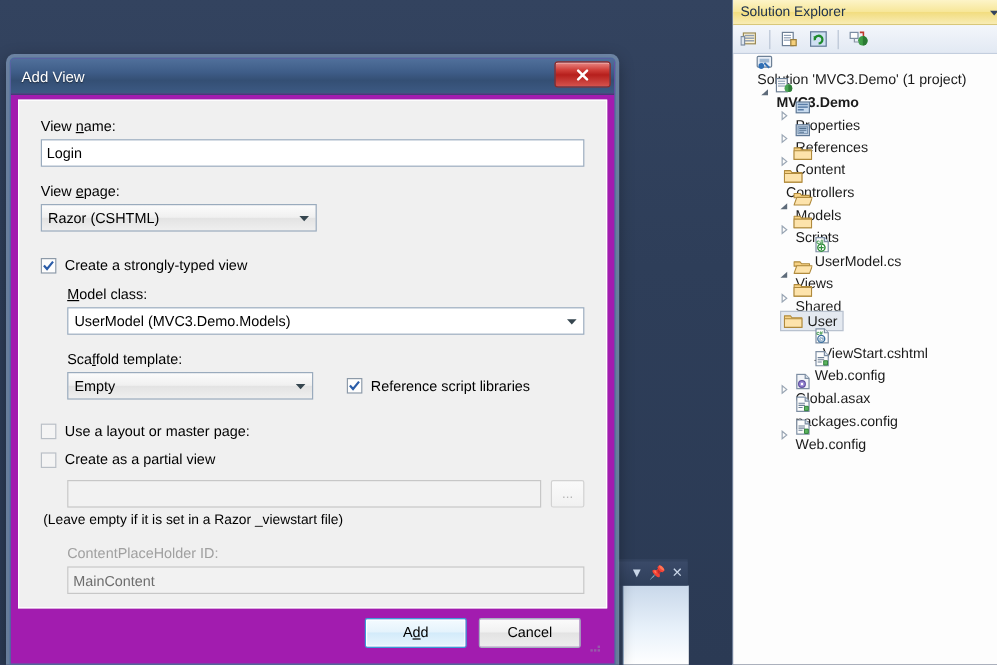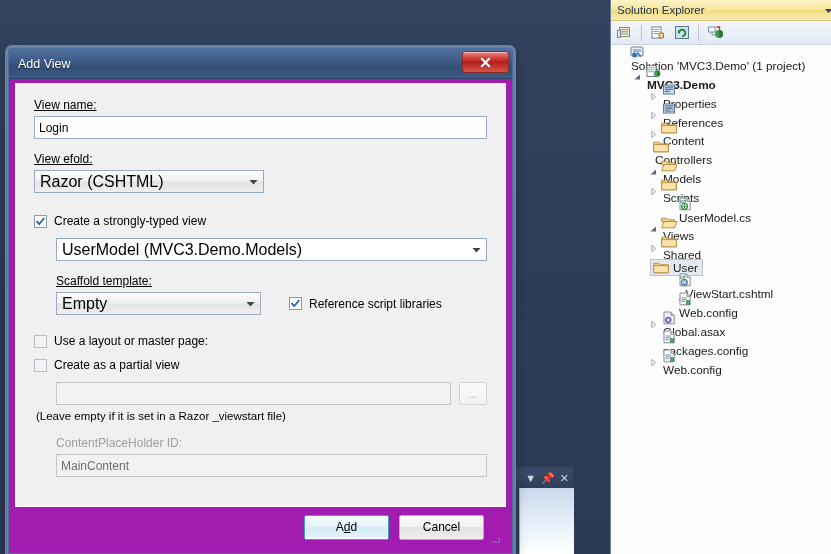--- a/index.html
+++ b/index.html
@@ -105,38 +105,38 @@
     color: #fff; font-size: 12px; font-weight: bold; cursor: pointer;
     box-shadow: inset 0 1px 0 rgba(255,255,255,0.45);
   }
   .dlg-body {
     position: absolute; left: 6px; top: 34px; right: 6px; bottom: 46px;
     background: #f0f0f0; border: 1px solid #ffffff;
     box-sizing: border-box;
     padding: 14px 18px 0 18px;
   }
 
-  .fld-label { font-size: 12px; color: #000; margin-bottom: 4px; text-decoration: underline; }
+  .fld-label { font-size: 12px; color: #000; margin-bottom: 4px; }
   .fld-label .u { text-decoration: underline; }
 
   input.txt {
     width: 100%; height: 23px; box-sizing: border-box;
     border: 1px solid #9aabbd; background: #ffffff;
     font-family: "Liberation Sans", sans-serif; font-size: 12px; color: #000;
     padding: 0 4px; outline: none;
   }
   input.txt.dis { background: #f2f2f2; color: #6e6e6e; border-color: #c7c7c7; }
   input.txt.blank { background: #f2f2f2; border-color: #c7c7c7; }
 
   .combo {
     position: relative; height: 23px; box-sizing: border-box;
     border: 1px solid #9aabbd;
     background: linear-gradient(180deg,#fcfcfc 0%,#f0f0f0 48%,#e3e3e3 52%,#efefef 100%);
     display: flex; align-items: center;
-    font-size: 16px; color: #000; padding-left: 5px; cursor: default;
+    font-size: 12px; color: #000; padding-left: 5px; cursor: default;
   }
   .combo.white {
     background: #ffffff;
   }
   .combo .arw {
     position: absolute; right: 0; top: 0; bottom: 0; width: 19px;
     display: flex; align-items: center; justify-content: center;
   }
   .combo.white .arw { background: transparent; }
 
@@ -502,21 +502,21 @@
     </div>
 
     <div class="dlg-body">
 
       <div class="row">
         <div class="fld-label"><span>View </span><span class="u">n</span><span>ame:</span></div>
         <input class="txt" type="text" value="Login" style="">
       </div>
 
       <div class="row">
-        <div class="fld-label"><span>View </span><span class="u">e</span><span>fold:</span></div>
+        <div class="fld-label"><span>View </span><span class="u">e</span><span>page:</span></div>
         <div class="combo" style="width:230px">
           <span>Razor (CSHTML)</span>
           <span class="arw">
             <svg width="9" height="6" viewBox="0 0 9 6">
                 <path d="M0.5 1 L8.5 1 L4.5 5.4 Z" fill="#36464f"></path>
               </svg>
           </span>
         </div>
       </div>
 
@@ -525,20 +525,21 @@
       <div class="chk-row">
         <span class="chk">
           <svg width="11" height="11" viewBox="0 0 11 11">
             <path d="M1.6 5.2 L4.2 8.2 L9.2 2" fill="none" stroke="#2a5ca8" stroke-width="1.8"></path>
           </svg>
         </span>
         <span class="chk-lbl"><span>Create a </span><span class="u">s</span><span>trongly-typed view</span></span>
       </div>
 
       <div class="indent row">
+        <div class="fld-label"><span class="u">M</span><span>odel class:</span></div>
         <div class="combo white">
           <span>UserModel (MVC3.Demo.Models)</span>
           <span class="arw">
             <svg width="9" height="6" viewBox="0 0 9 6">
                 <path d="M0.5 1 L8.5 1 L4.5 5.4 Z" fill="#36464f"></path>
               </svg>
           </span>
         </div>
       </div>
 

